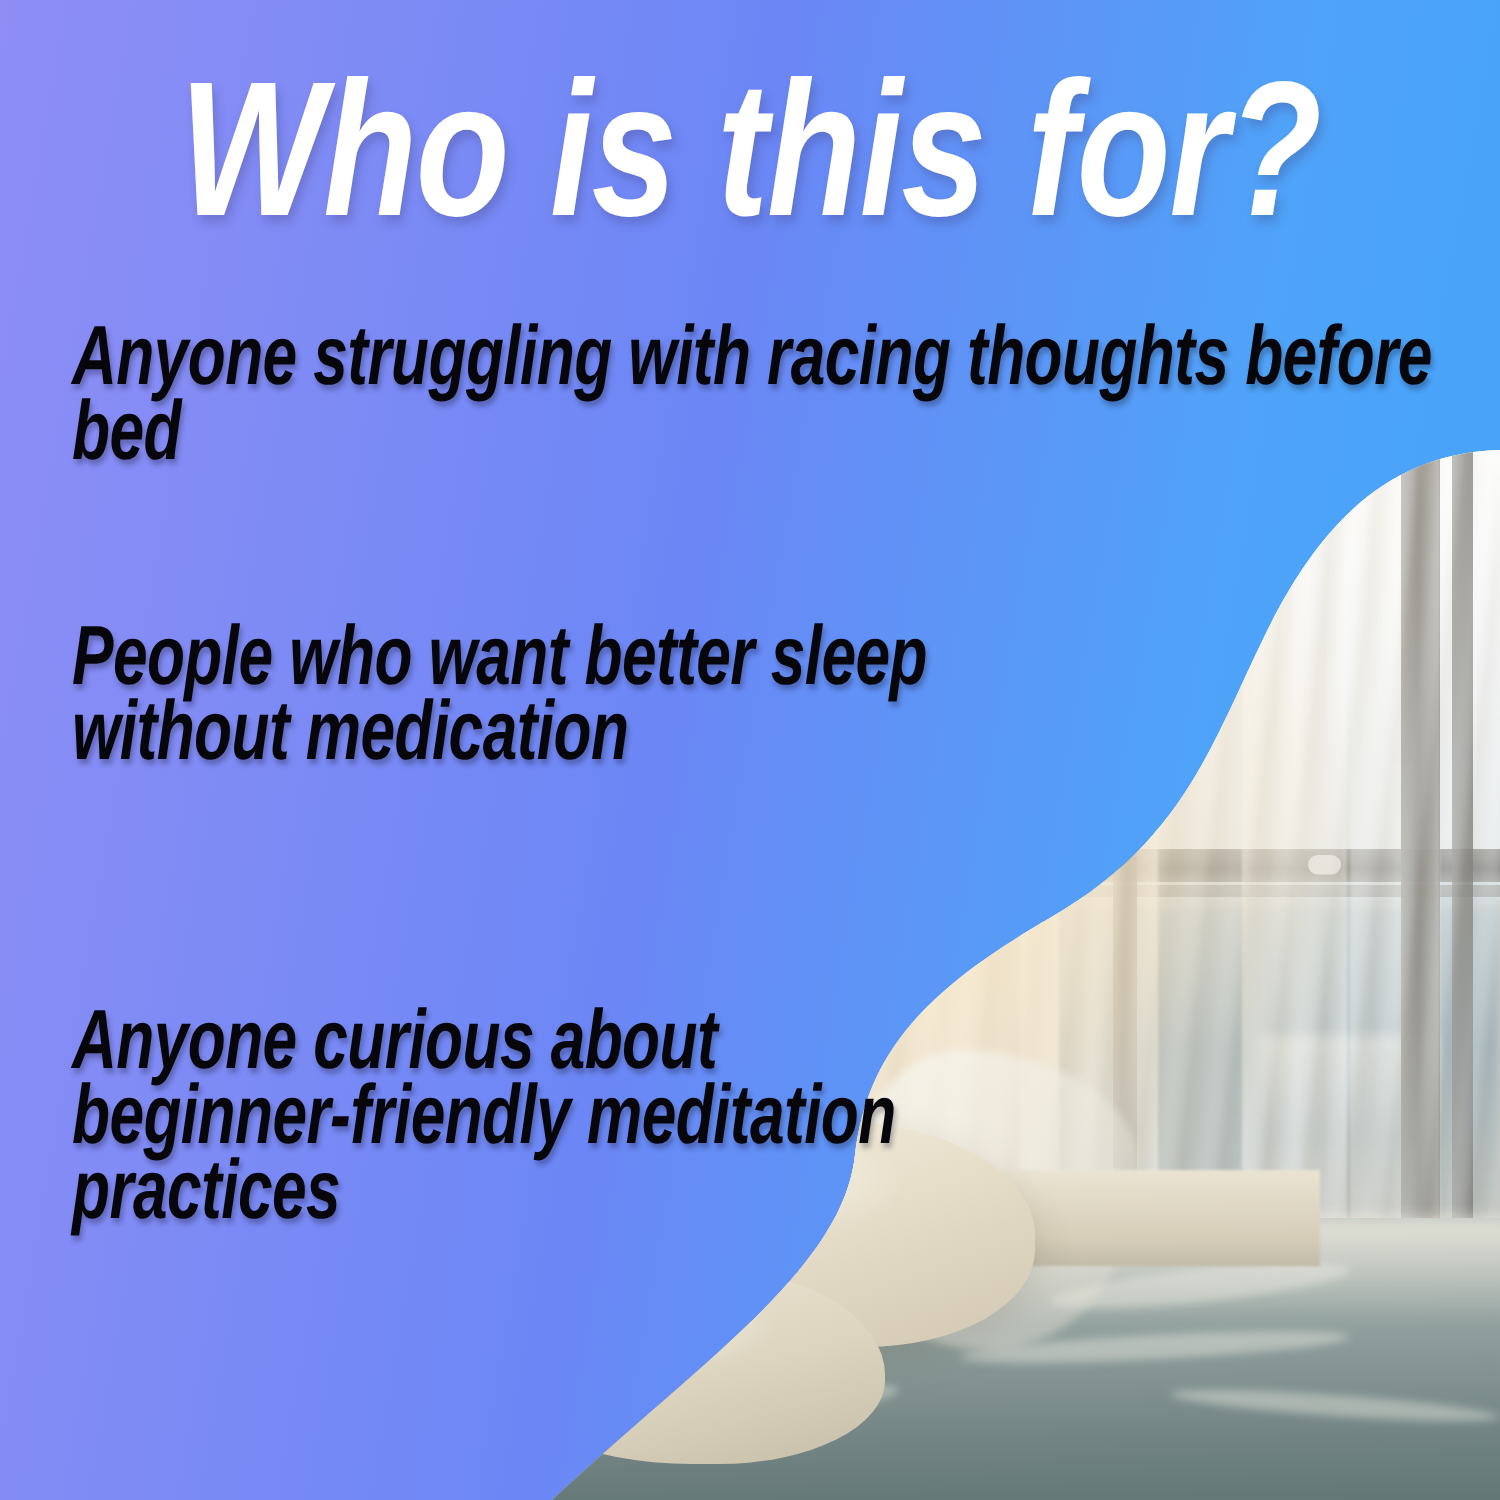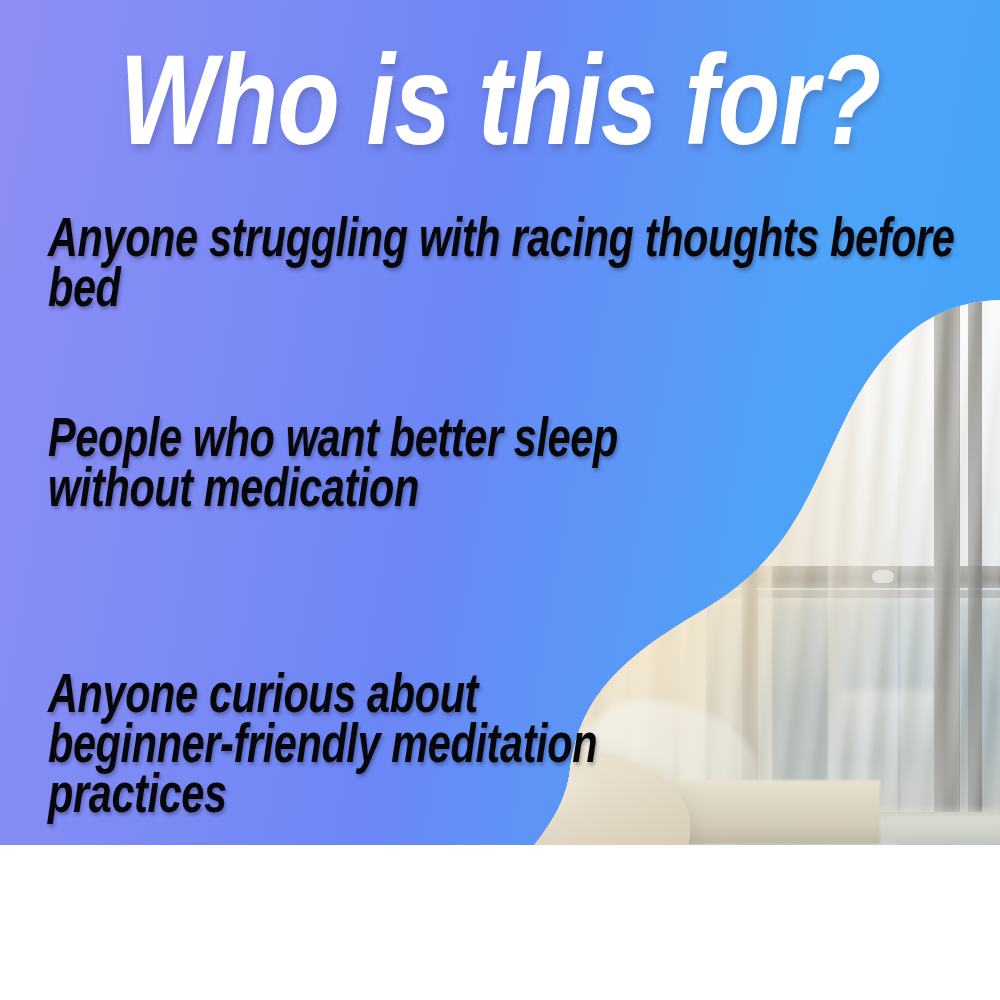--- a/index.html
+++ b/index.html
@@ -3,21 +3,21 @@
 <meta charset="utf-8">
 <style>
   html, body {
     margin: 0;
     padding: 0;
     background: #ffffff;
   }
   #poster {
     position: relative;
     width: 1000px;
-    height: 845px;
+    height: 1000px;
     overflow: hidden;
     font-family: "Liberation Sans", sans-serif;
     background: linear-gradient(100deg, #8E8EF5 0%, #7E8BF5 22%, #6B87F5 45%, #4FA3F8 75%, #41A5FA 100%);
   }
 
   
   #photo-panel {
     position: absolute;
     inset: 0;
     clip-path: path("M 1000 300 C 925 302 880 350 845 420 C 808 495 790 560 700 612 C 620 658 578 700 570 770 C 562 845 470 905 368 1000 L 1000 1000 Z");

